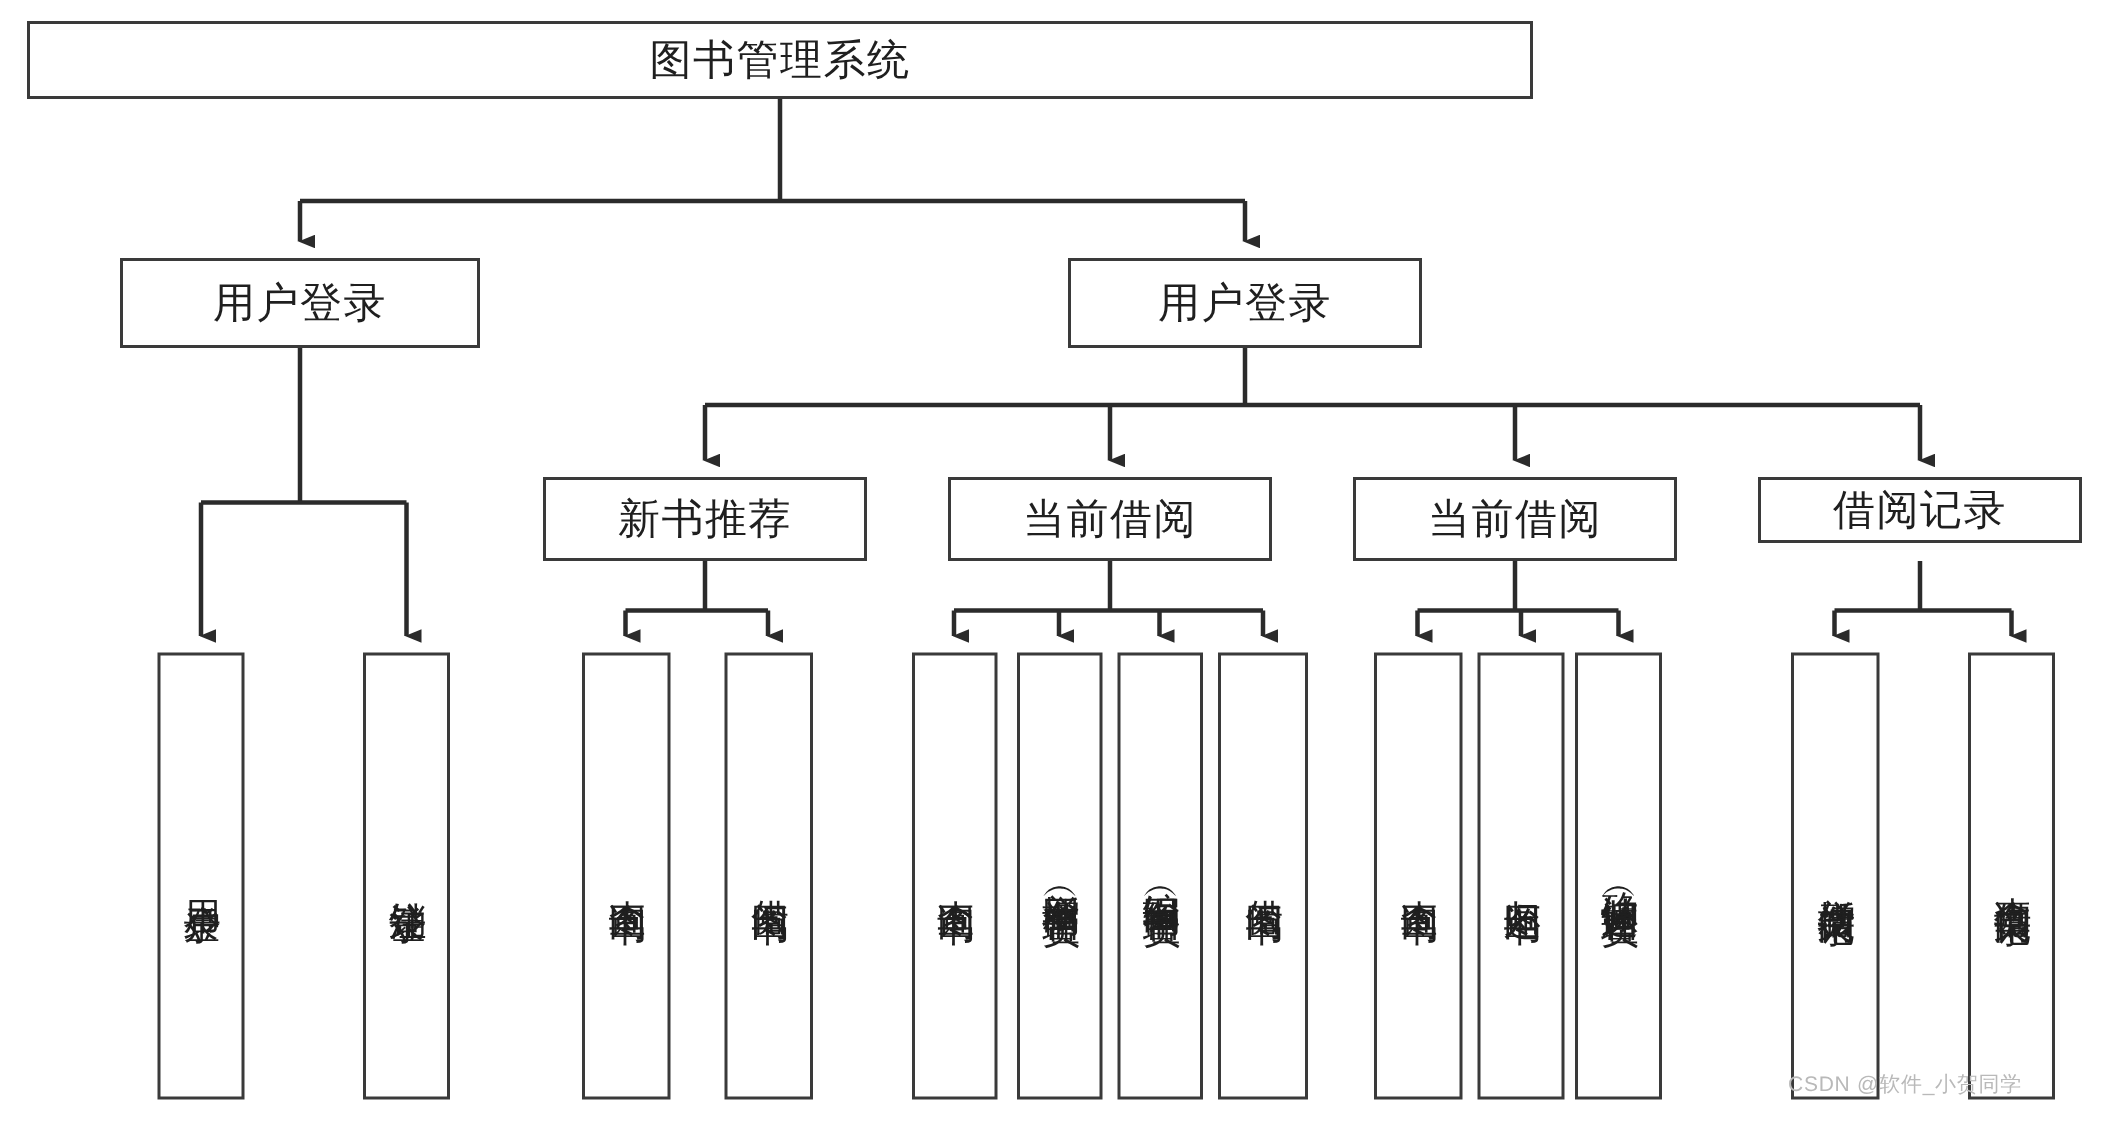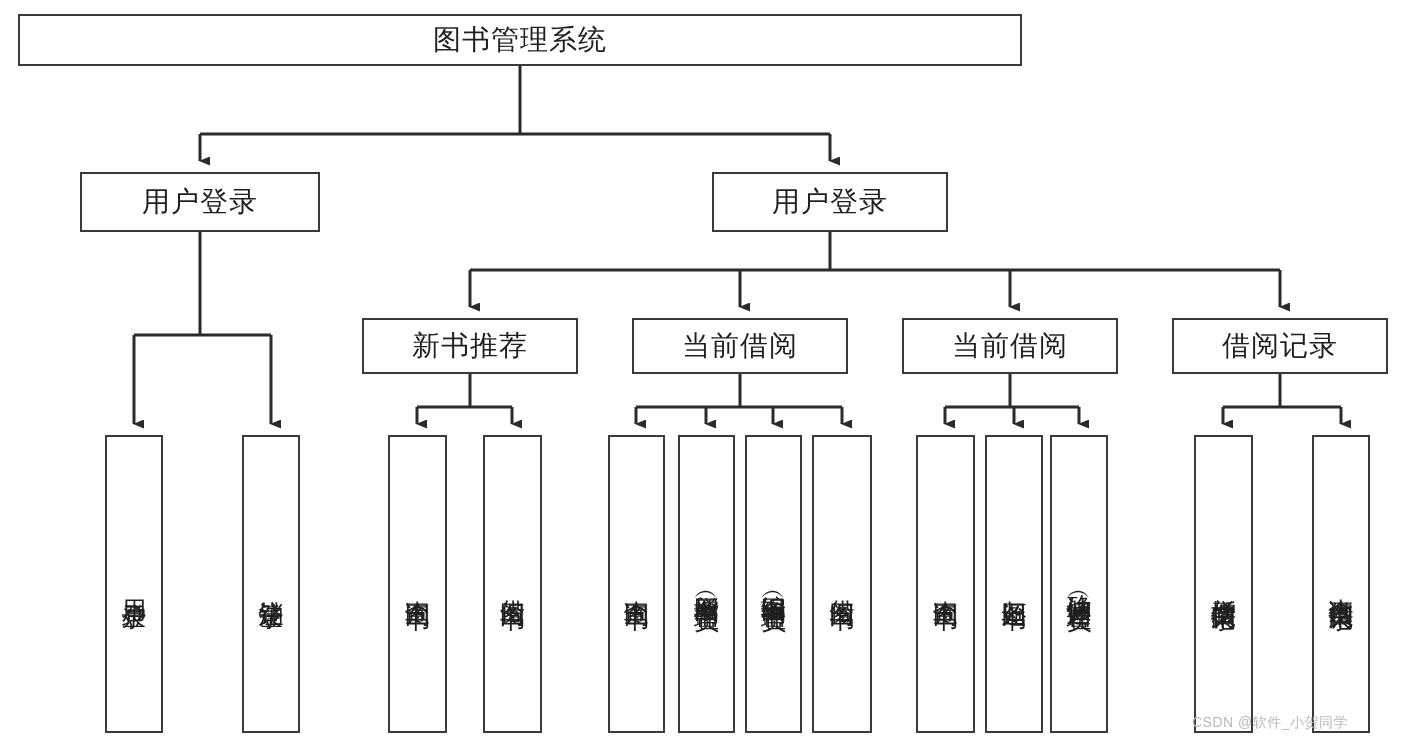--- a/index.html
+++ b/index.html
@@ -130,21 +130,21 @@
   <div id="level3-container">
       <div class="node horiz" style="left: 362px; top: 318px; width: 216px; height: 56px;">
         <span class="hlabel">新书推荐</span>
       </div>
       <div class="node horiz" style="left: 632px; top: 318px; width: 216px; height: 56px;">
         <span class="hlabel">当前借阅</span>
       </div>
       <div class="node horiz" style="left: 902px; top: 318px; width: 216px; height: 56px;">
         <span class="hlabel">当前借阅</span>
       </div>
-      <div class="node horiz" style="left: 1172px; top: 318px; width: 216px; height: 56px;">
+      <div class="node horiz" style="left: 1172px; top: 318px; width: 216px; height: 44px;">
         <span class="hlabel">借阅记录</span>
       </div>
     </div>
 
   <div id="leaf-container">
       <div class="node vert" style="left: 105px; top: 435px; width: 58px; height: 298px;">
         <span class="vlabel">用户登录</span>
       </div>
       <div class="node vert" style="left: 242px; top: 435px; width: 58px; height: 298px;">
         <span class="vlabel">注销登录</span>

